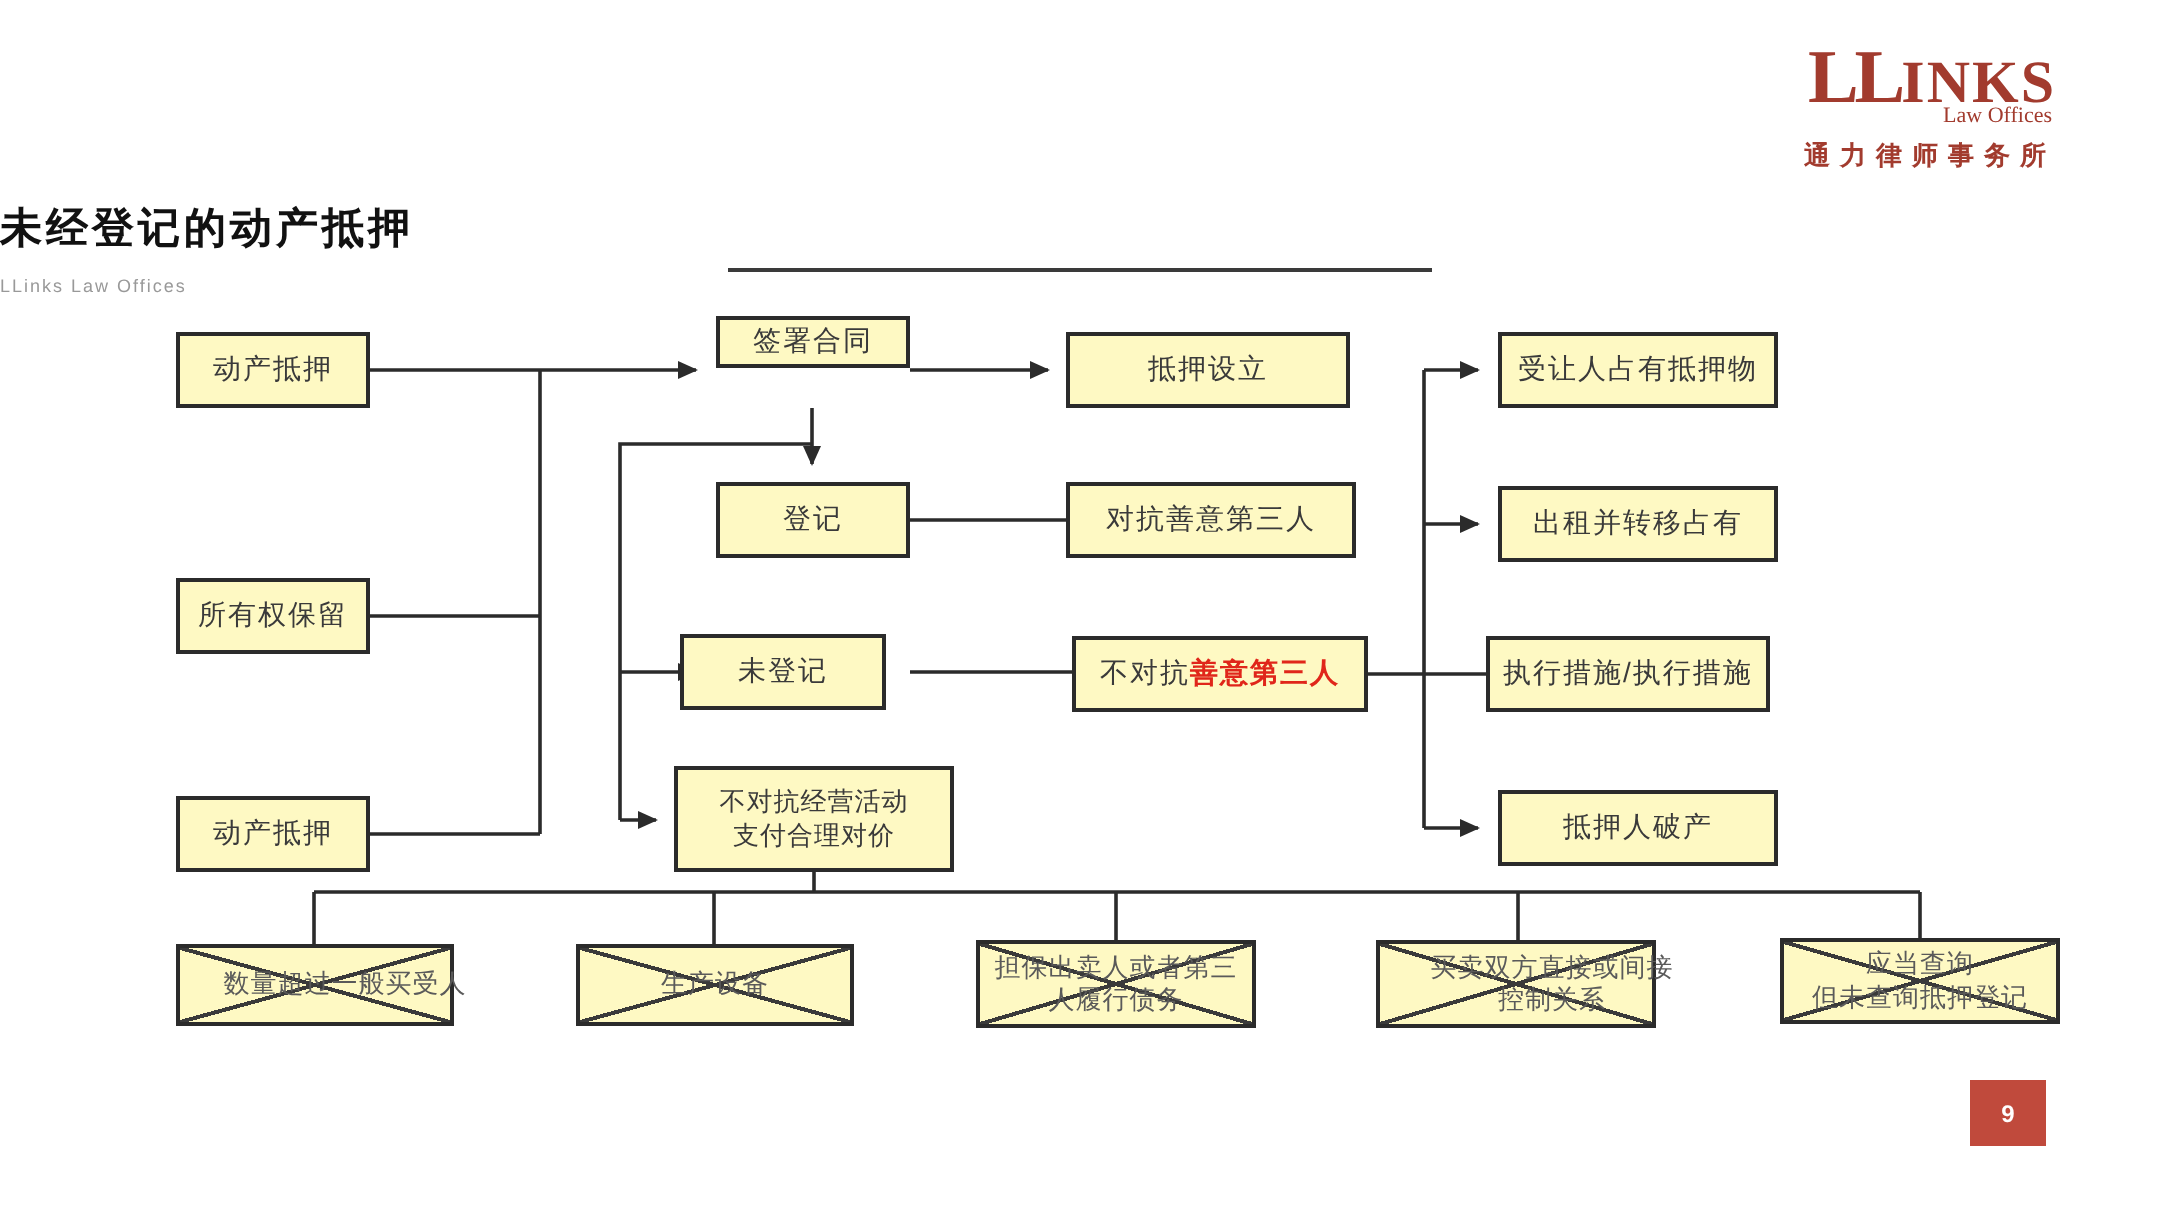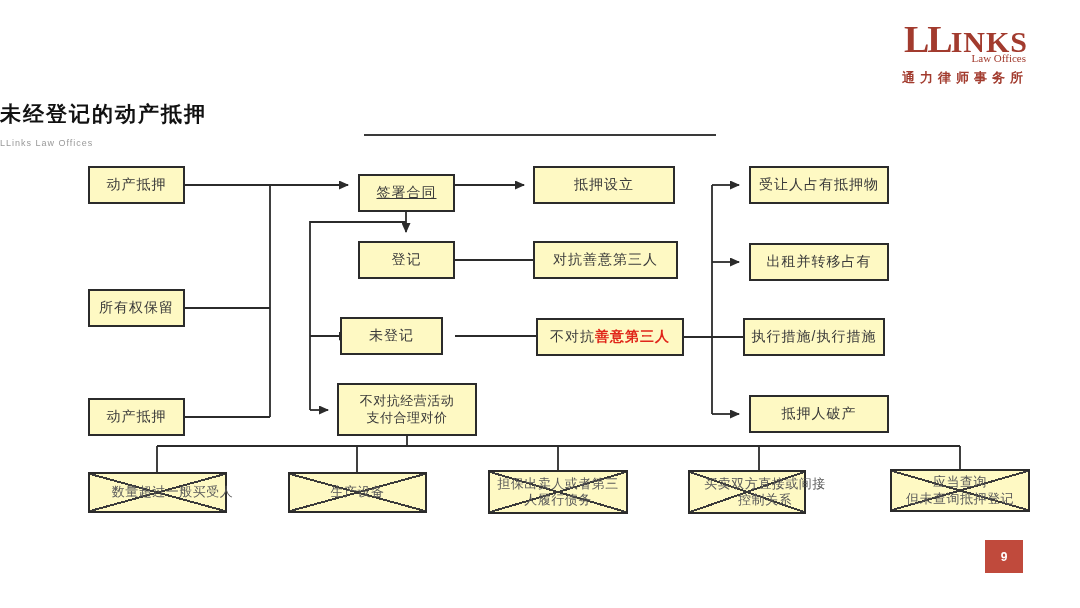--- a/index.html
+++ b/index.html
@@ -110,21 +110,21 @@
   <div class="node" style="left:88px; top:166px; width:97px; height:38px;">
     <span>动产抵押</span>
     </div>
   <div class="node" style="left:88px; top:289px; width:97px; height:38px;">
     <span>所有权保留</span>
     </div>
   <div class="node" style="left:88px; top:398px; width:97px; height:38px;">
     <span>动产抵押</span>
     </div>
 
-  <div class="node" style="left:358px; top:174px; width:97px; height:38px;text-decoration:underline;">
+  <div class="node" style="left:358px; top:158px; width:97px; height:26px;">
     <span>签署合同</span>
     </div>
   <div class="node" style="left:358px; top:241px; width:97px; height:38px;">
     <span>登记</span>
     </div>
   <div class="node" style="left:340px; top:317px; width:103px; height:38px;">
     <span>未登记</span>
     </div>
   <div class="node small" style="left:337px; top:383px; width:140px; height:53px;">
     <span>不对抗经营活动</span>
@@ -157,21 +157,21 @@
   <div class="node crossed" style="left:88px; top:472px; width:139px; height:41px;padding-left:30px;">
     <span>数量超过一般买受人</span>
     </div>
   <div class="node crossed" style="left:288px; top:472px; width:139px; height:41px;">
     <span>生产设备</span>
     </div>
   <div class="node crossed" style="left:488px; top:470px; width:140px; height:44px;">
     <span>担保出卖人或者第三</span>
     <span>人履行债务</span>
     </div>
-  <div class="node crossed" style="left:688px; top:470px; width:118px; height:44px;padding-left:36px;">
+  <div class="node crossed" style="left:688px; top:470px; width:140px; height:44px;padding-left:36px;">
     <span>买卖双方直接或间接</span>
     <span>控制关系</span>
     </div>
   <div class="node crossed" style="left:890px; top:469px; width:140px; height:43px;">
     <span>应当查询</span>
     <span>但未查询抵押登记</span>
     </div>
 
   <div class="page-badge">9</div>
 

